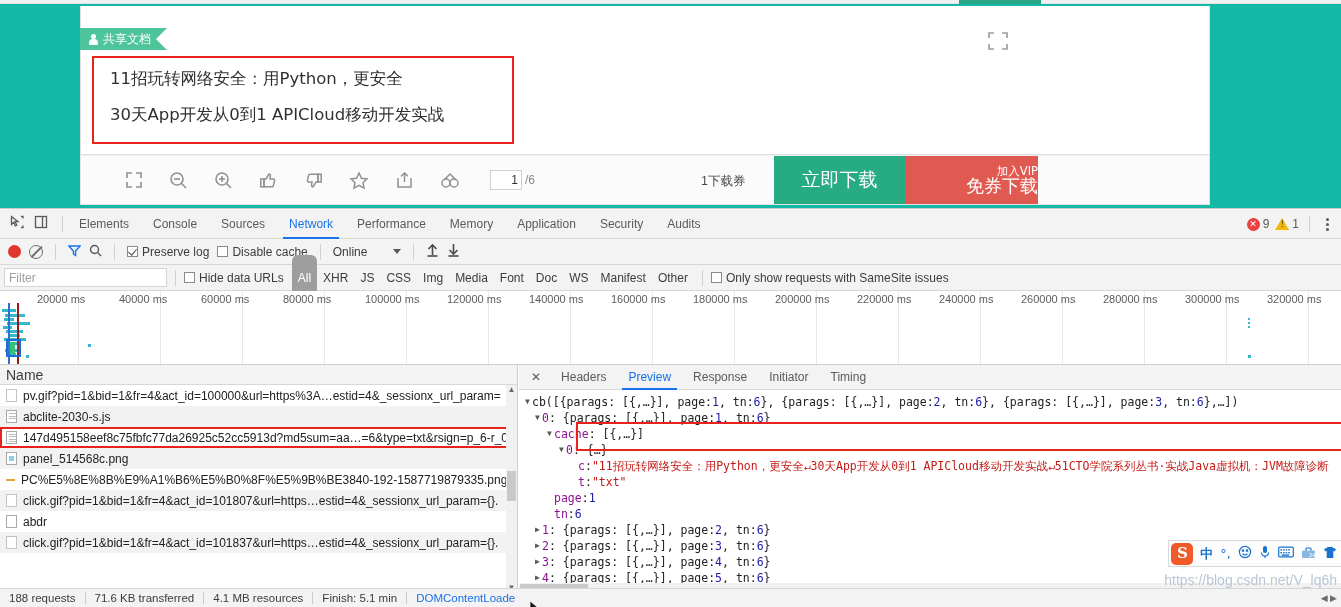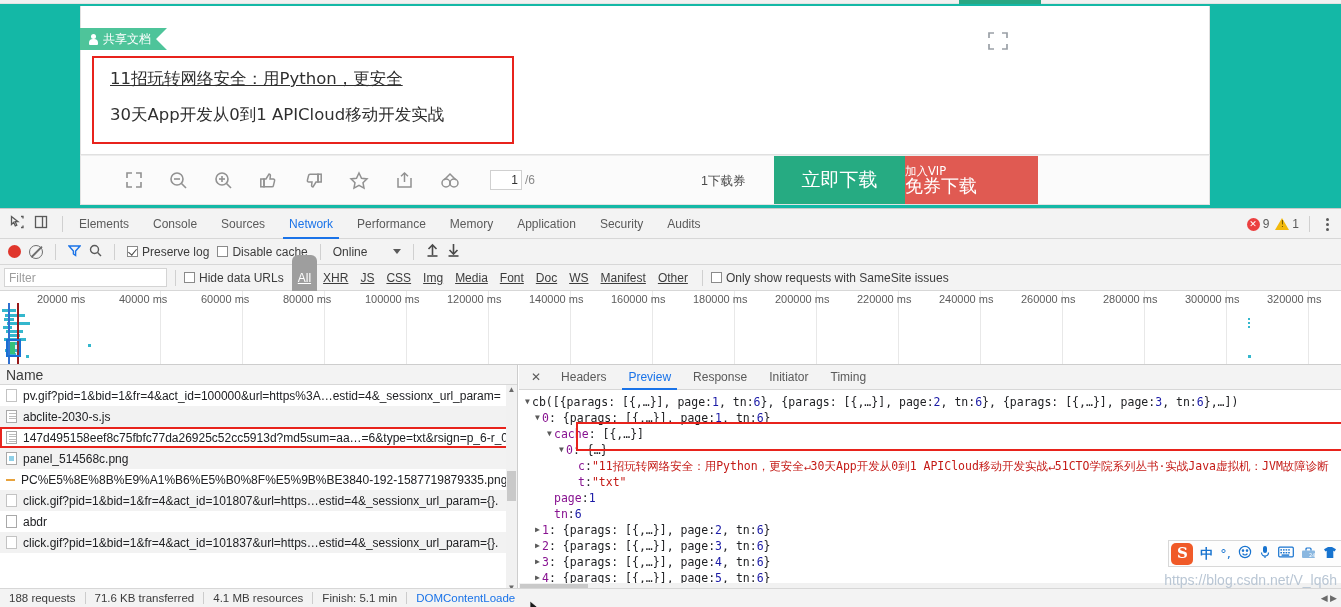--- a/index.html
+++ b/index.html
@@ -53,21 +53,21 @@
   }
   .doc-redbox {
     position: absolute; left: 92px; top: 56px; width: 422px; height: 88px;
     border: 2px solid #e8231c;
   }
   .doc-line {
     position: absolute; left: 18px; color: #2f2f2f;
     font-size: 16.5px; white-space: nowrap;
     font-family: "DejaVu Sans", "Liberation Sans", sans-serif;
   }
-  .doc-line-1 { top: 13px; text-decoration: underline; }
+  .doc-line-1 { top: 13px; }
   .doc-line-2 { top: 49px; }
 
   .viewer-toolbar {
     position: absolute; left: 80px; top: 155px; width: 1130px; height: 50px;
     background: #fbfbfb; border: 1px solid #e3e3e3; border-top: 1px solid #ededed;
     display: flex; align-items: center;
   }
   .vt-icons { display: flex; align-items: center; padding-left: 44px; gap: 26px; color: #919191; }
   .vt-icons svg { display: block; }
   .page-box {
@@ -86,21 +86,21 @@
   }
   .btn-download {
     position: absolute; left: 693px; top: 0px; width: 131px; height: 48px;
     background: #26ab82; color: #fff; font-size: 19px;
     display: flex; align-items: center; justify-content: center;
     font-family: "DejaVu Sans", sans-serif;
   }
   .btn-vip {
     position: absolute; left: 824px; top: 0px; width: 133px; height: 48px;
     background: #e05a52; color: #fff;
-    display: flex; flex-direction: column; align-items: flex-start; justify-content: center;
+    display: flex; flex-direction: column; align-items: flex-end; justify-content: center;
     font-family: "DejaVu Sans", sans-serif; line-height: 1.05;
   }
   .btn-vip .l1 { font-size: 11.5px; }
   .btn-vip .l2 { font-size: 18px; }
 
   
   .devtools {
     position: absolute; left: 0; top: 208px; width: 1341px; height: 399px;
     background: #fff; border-top: 1px solid #cacaca;
     font-family: "Liberation Sans", "DejaVu Sans", sans-serif;
@@ -166,21 +166,21 @@
     position: relative; height: 26px; background: #f3f3f3;
     border-bottom: 1px solid #d7d7d7; display: flex; align-items: center;
   }
   .filter-input {
     width: 163px; height: 19px; margin-left: 4px; background: #fff;
     border: 1px solid #d4d4d4; font-size: 12px; color: #9d9d9d;
     padding: 0 4px; line-height: 19px;
   }
   .fb-sep { width: 1px; height: 16px; background: #d0d0d0; margin: 0 8px; }
   .type-pills { display: flex; align-items: center; gap: 0px; }
-  .pill { font-size: 12px; color: #3c3c3c; padding: 16px 6px; border-radius: 6px; text-decoration: underline; }
+  .pill { font-size: 12px; color: #3c3c3c; padding: 16px 6px; border-radius: 6px; }
   .pill.sel { background: #9e9e9e; color: #fff; }
 
   
   .overview {
     position: relative; height: 74px; background: #fff;
     border-bottom: 1px solid #cdcdcd; overflow: hidden;
   }
   .ruler-tick {
     position: absolute; top: 0; height: 74px; border-right: 1px solid #e8e8e8;
   }

